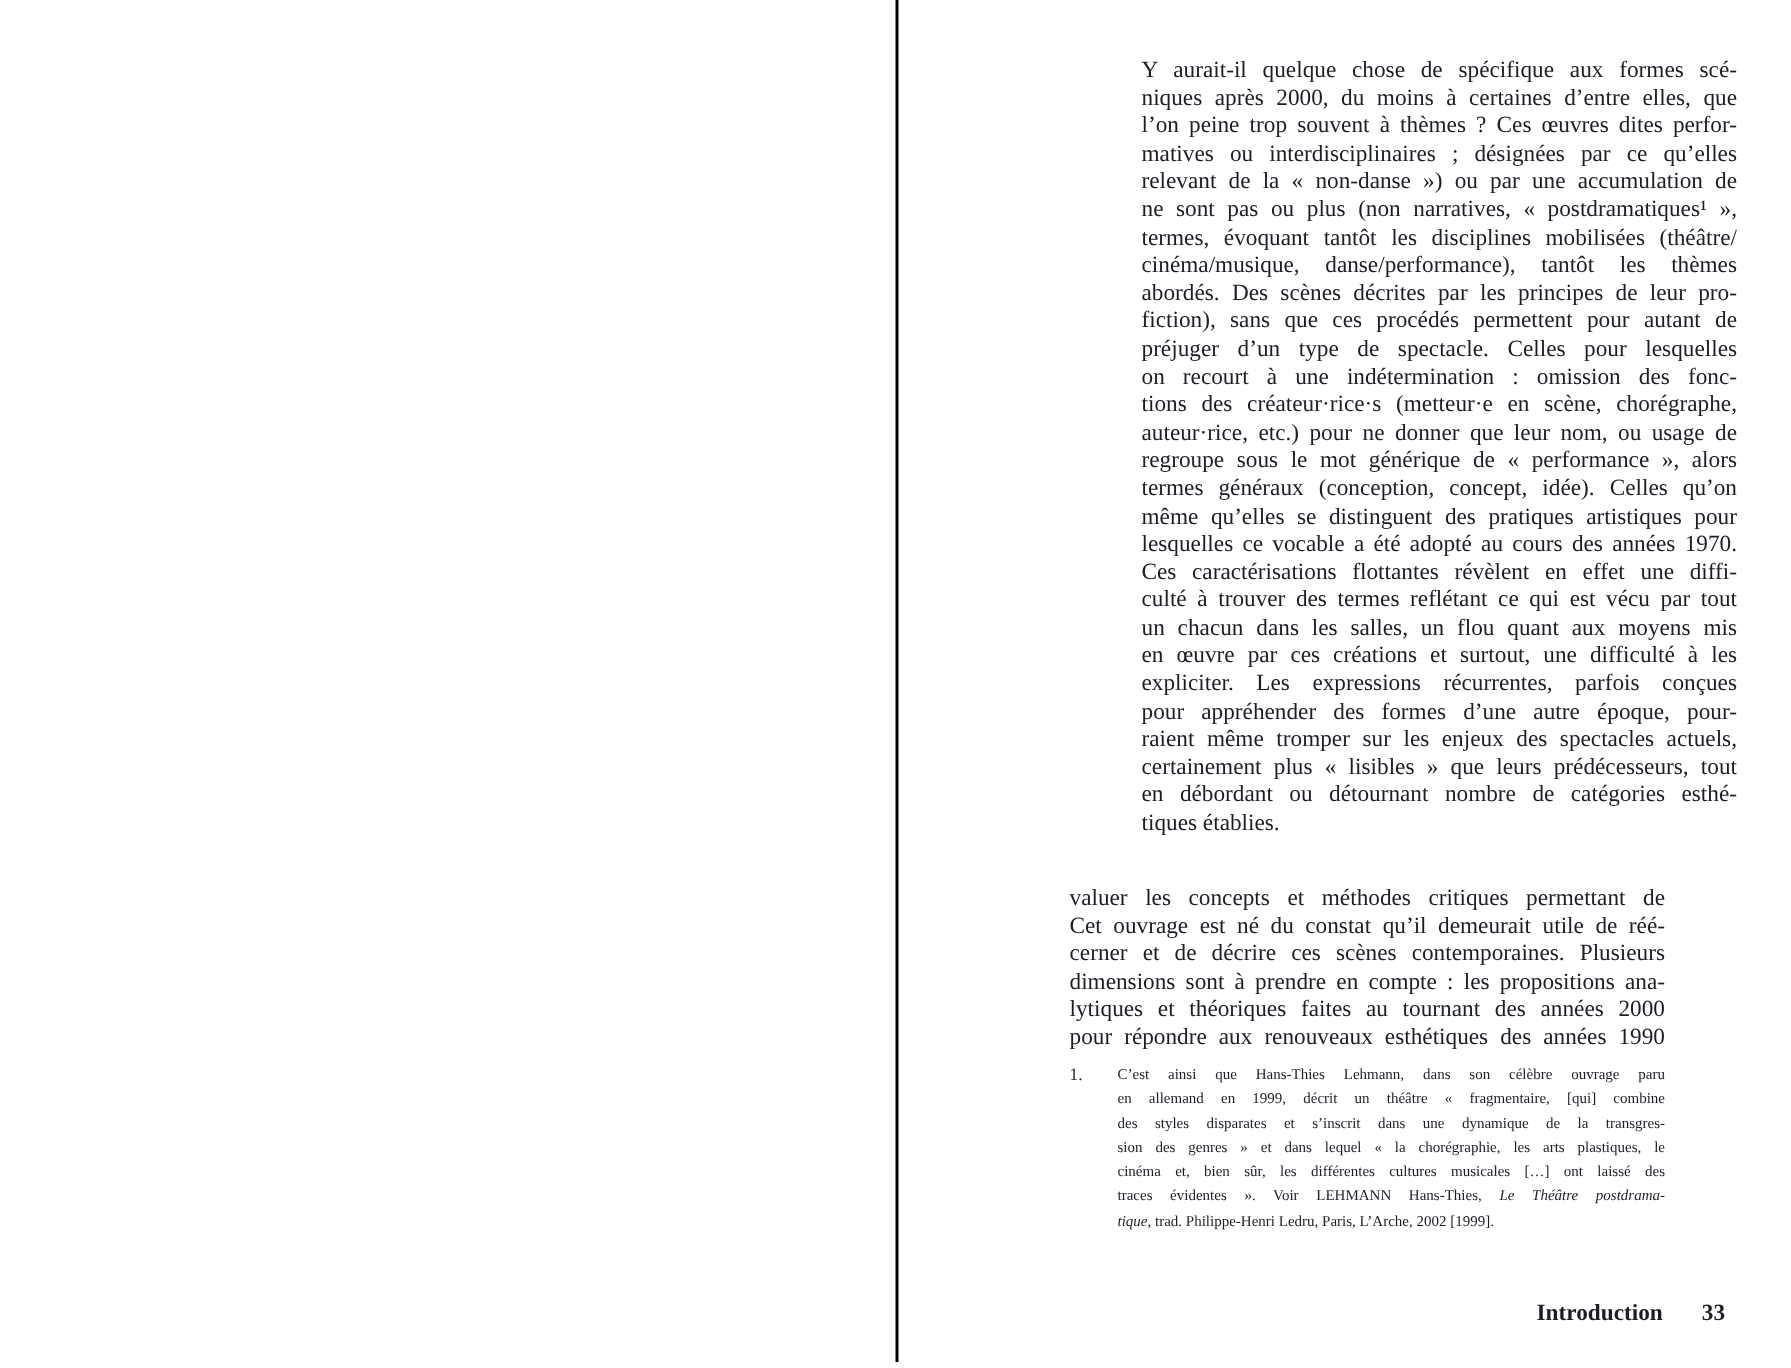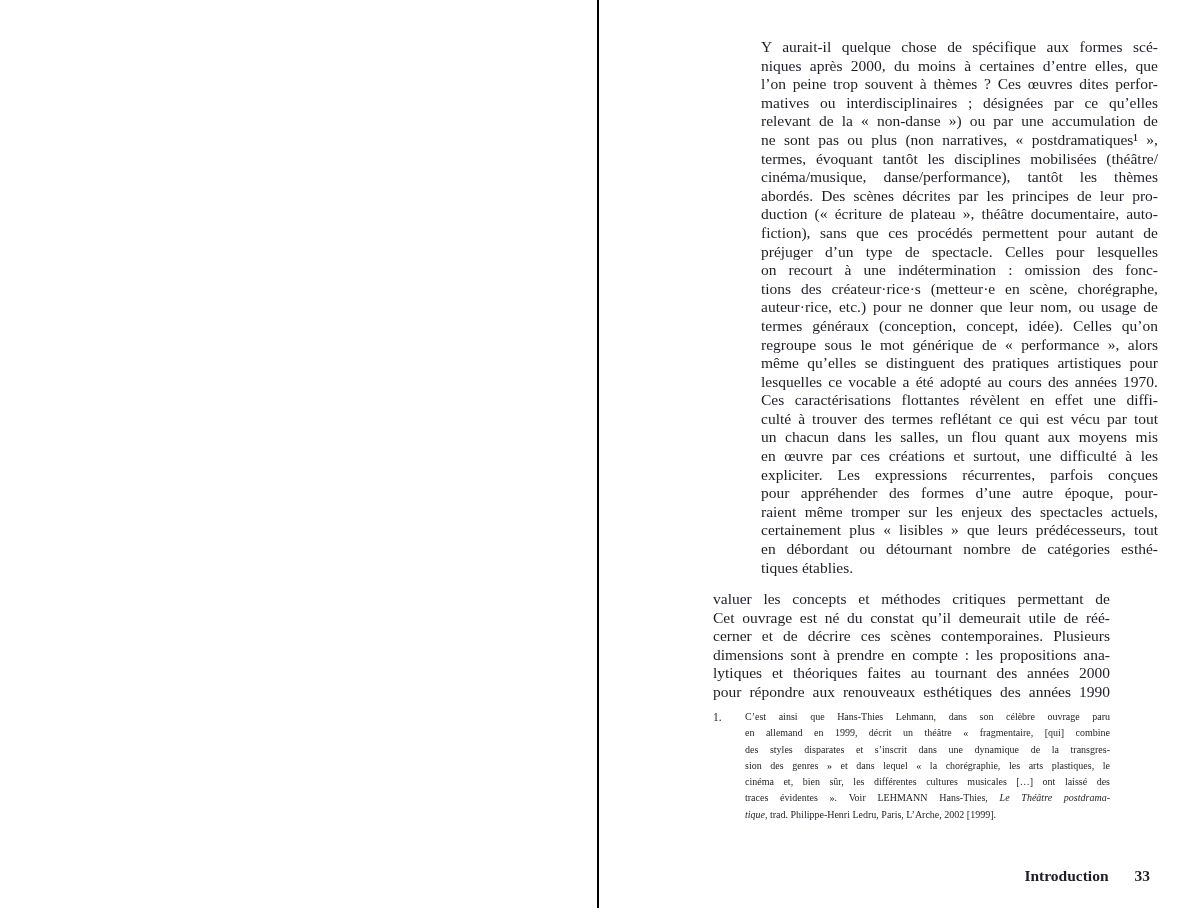--- a/index.html
+++ b/index.html
@@ -90,28 +90,27 @@
   <div class="para para1" style="left:115px;margin-left:48px;">
       <div class="line">Y aurait-il quelque chose de spécifique aux formes scé-</div>
       <div class="line">niques après 2000, du moins à certaines d’entre elles, que</div>
       <div class="line">l’on peine trop souvent à thèmes ? Ces œuvres dites perfor-</div>
       <div class="line">matives ou interdisciplinaires ; désignées par ce qu’elles</div>
       <div class="line">relevant de la « non-danse ») ou par une accumulation de</div>
       <div class="line">ne sont pas ou plus (non narratives, « postdramatiques¹ »,</div>
       <div class="line">termes, évoquant tantôt les disciplines mobilisées (théâtre/</div>
       <div class="line">cinéma/musique, danse/performance), tantôt les thèmes</div>
       <div class="line">abordés. Des scènes décrites par les principes de leur pro-</div>
-      <div class="line">duction (« écriture de plateau », théâtre documentaire, auto-</div>
       <div class="line">fiction), sans que ces procédés permettent pour autant de</div>
       <div class="line">préjuger d’un type de spectacle. Celles pour lesquelles</div>
       <div class="line">on recourt à une indétermination : omission des fonc-</div>
       <div class="line">tions des créateur·rice·s (metteur·e en scène, chorégraphe,</div>
       <div class="line">auteur·rice, etc.) pour ne donner que leur nom, ou usage de</div>
+      <div class="line">regroupe sous le mot générique de « performance », alors</div>
       <div class="line">termes généraux (conception, concept, idée). Celles qu’on</div>
-      <div class="line">regroupe sous le mot générique de « performance », alors</div>
       <div class="line">même qu’elles se distinguent des pratiques artistiques pour</div>
       <div class="line">lesquelles ce vocable a été adopté au cours des années 1970.</div>
       <div class="line">Ces caractérisations flottantes révèlent en effet une diffi-</div>
       <div class="line">culté à trouver des termes reflétant ce qui est vécu par tout</div>
       <div class="line">un chacun dans les salles, un flou quant aux moyens mis</div>
       <div class="line">en œuvre par ces créations et surtout, une difficulté à les</div>
       <div class="line">expliciter. Les expressions récurrentes, parfois conçues</div>
       <div class="line">pour appréhender des formes d’une autre époque, pour-</div>
       <div class="line">raient même tromper sur les enjeux des spectacles actuels,</div>
       <div class="line">certainement plus « lisibles » que leurs prédécesseurs, tout</div>

